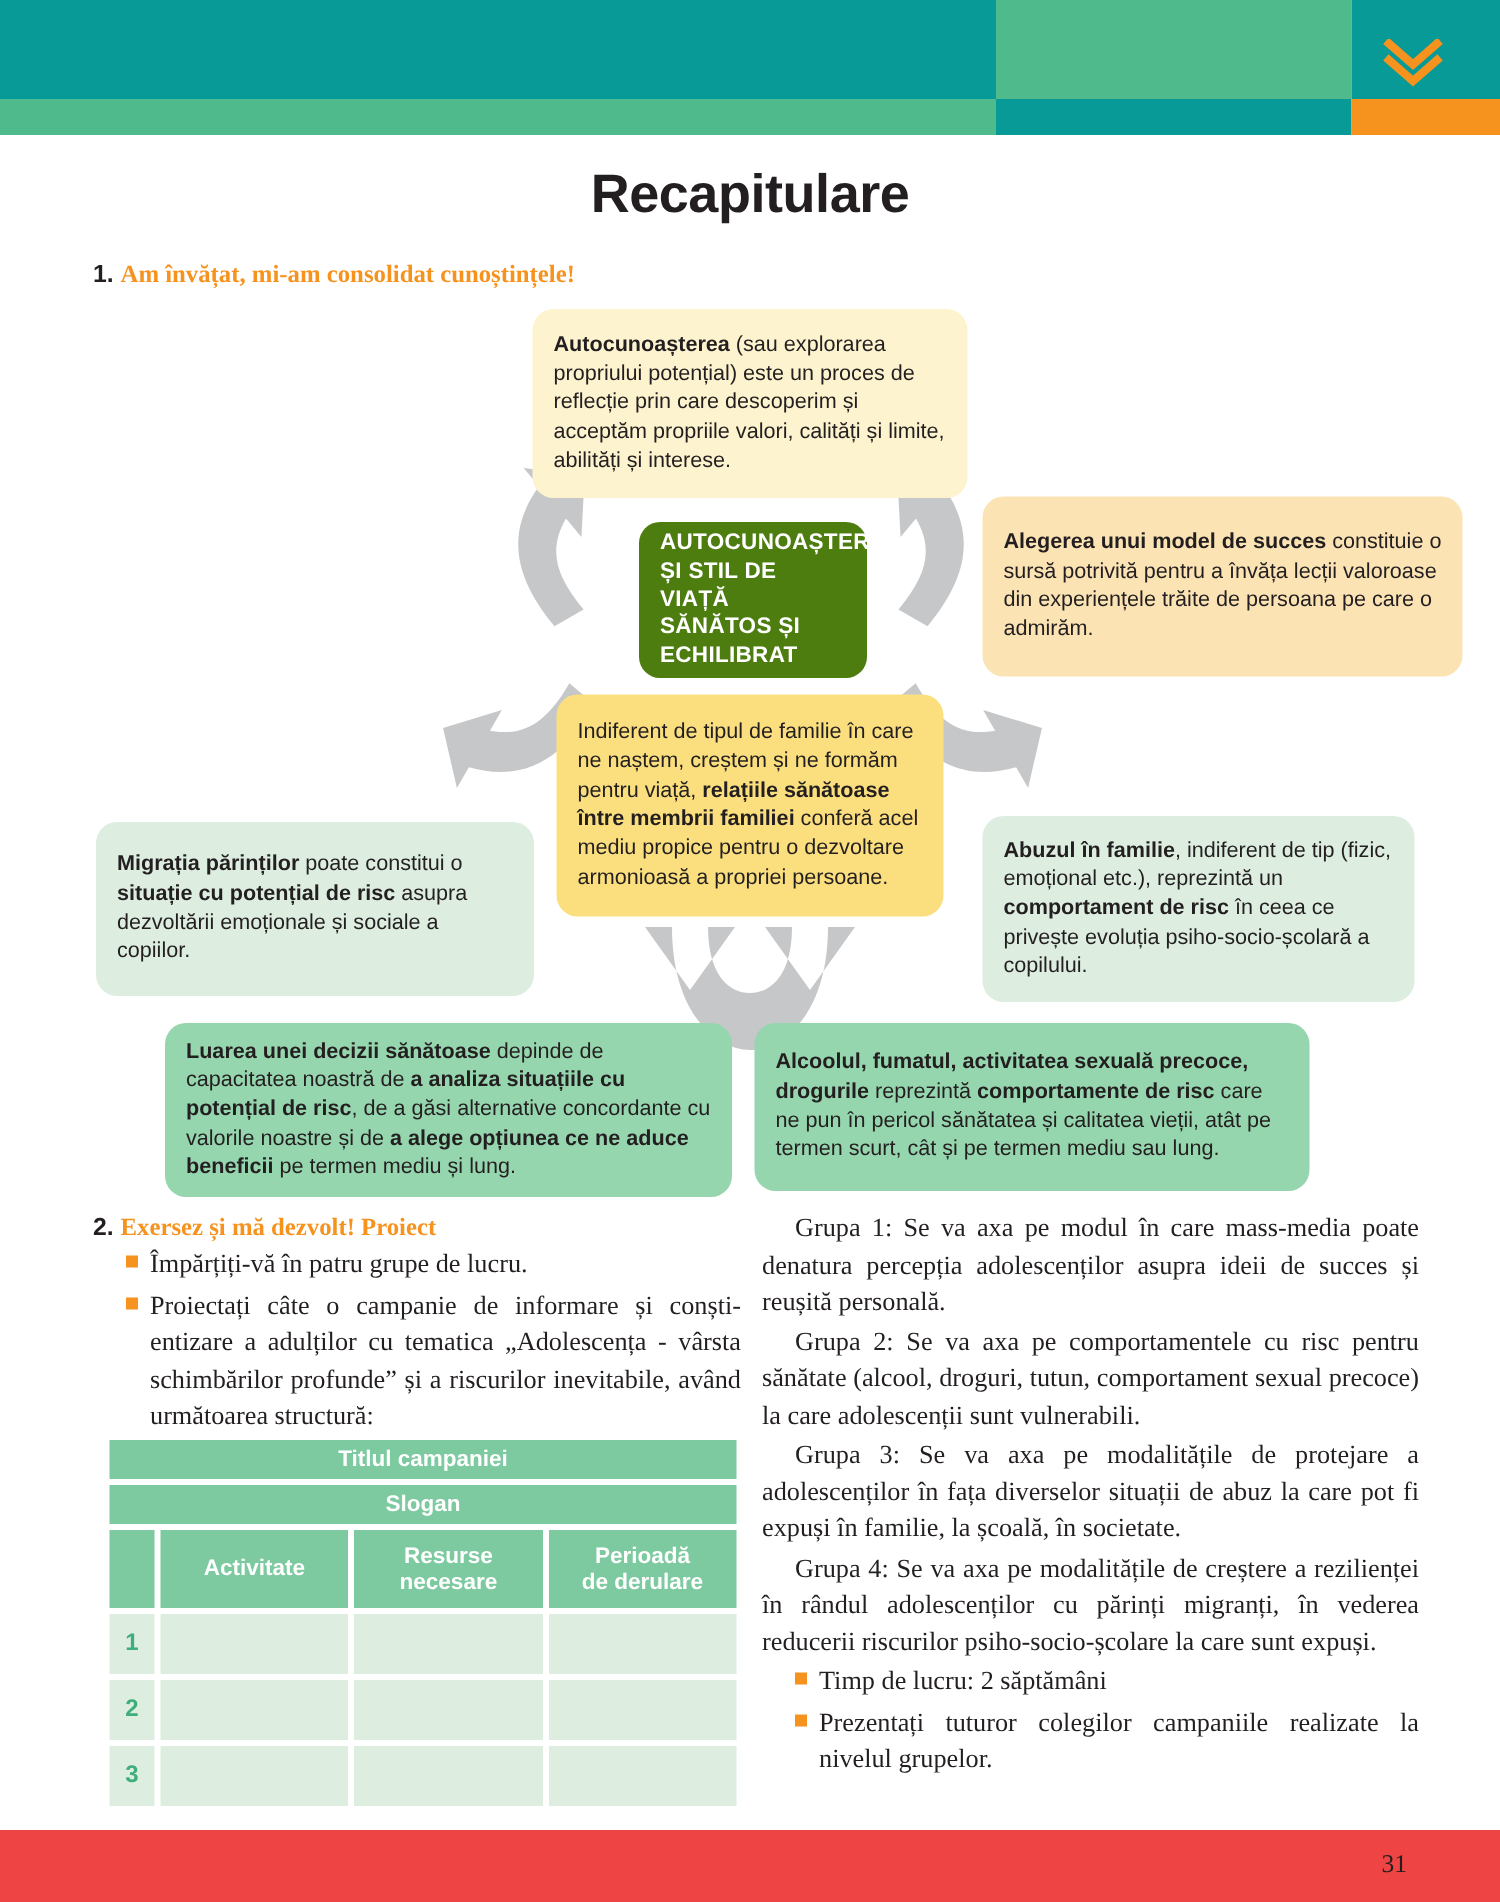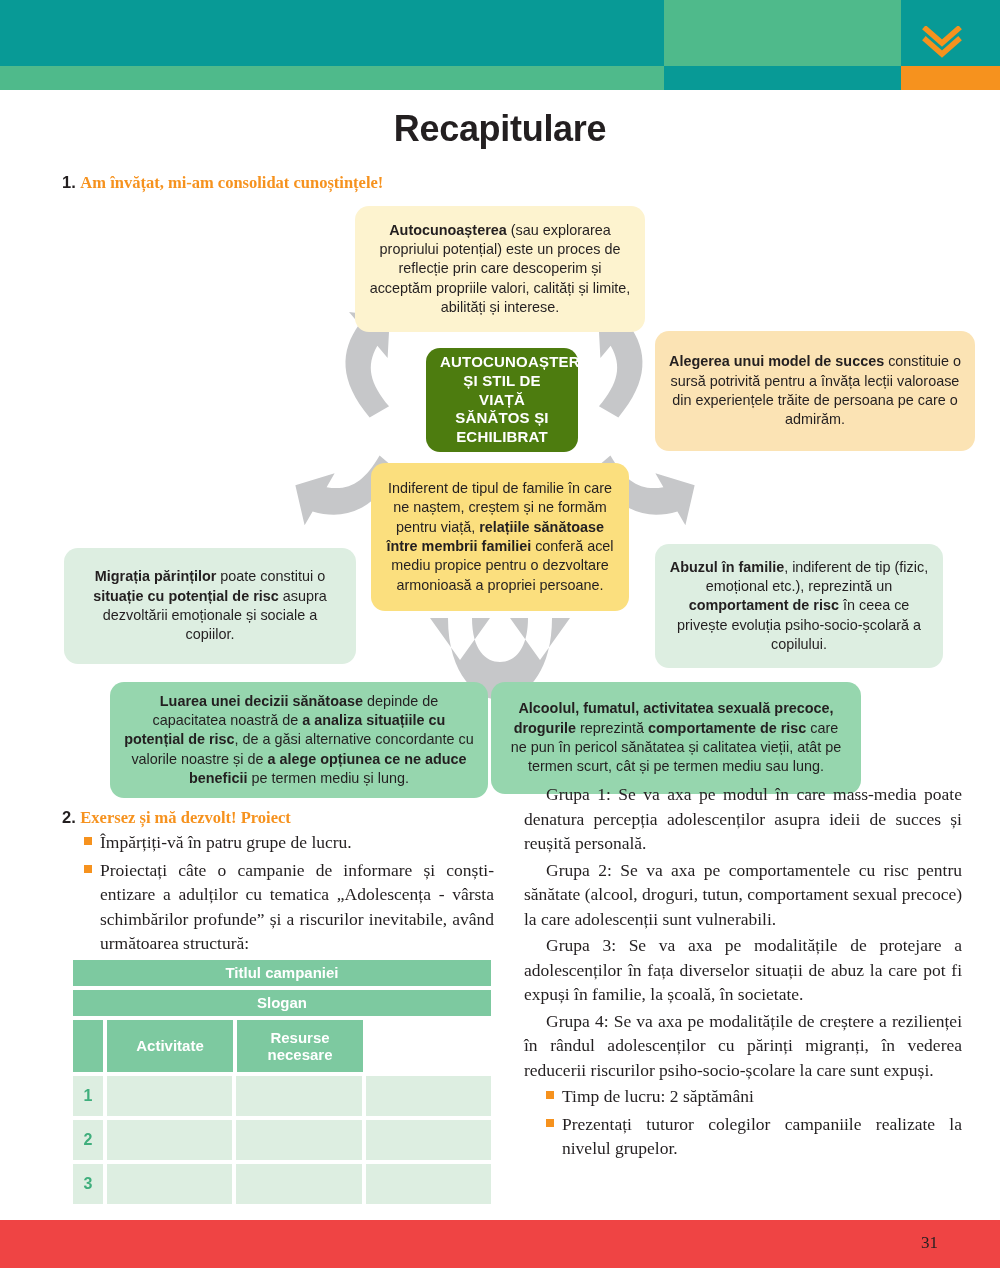--- a/index.html
+++ b/index.html
@@ -57,21 +57,21 @@
 
   
   .diagram { position: absolute; top: 0; left: 0; width: 1000px; height: 810px; }
 
   .dbox {
     position: absolute;
     border-radius: 14px;
     display: flex;
     align-items: center;
     justify-content: center;
-    text-align: center;
+    text-align: left;
     padding: 10px 14px;
     font-size: 14.4px;
     line-height: 1.34;
     color: #231f20;
   }
   .dbox p { width: 100%; }
   .dbox b { font-weight: bold; }
 
   .c-yellow-l { background: #fdf3cf; }
   .c-amber    { background: #f9cf7f; }
@@ -85,28 +85,28 @@
   #b-center  {
     left: 426px; top: 348px; width: 152px; height: 104px;
     background: #4d7c0f; color: #ffffff;
     font-weight: bold; font-size: 15px; line-height: 1.26;
     letter-spacing: 0.2px;
   }
   #b-family  { left: 371px; top: 463px;  width: 258px; height: 148px; background:#fbdf7e; }
   #b-migr    { left: 64px;  top: 548px;  width: 292px; height: 116px; }
   #b-abuz    { left: 655px; top: 544px;  width: 288px; height: 124px; }
   #b-deciz   { left: 110px; top: 682px;  width: 378px; height: 116px; }
-  #b-alcool  { left: 491px; top: 682px;  width: 370px; height: 112px; }
+  #b-alcool  { left: 503px; top: 682px;  width: 370px; height: 112px; }
 
   
   .arrows { position: absolute; top: 0; left: 0; width: 1000px; height: 810px; pointer-events: none; }
 
   
   .col-left  { position: absolute; top: 830px; left: 62px;  width: 432px; }
-  .col-right { position: absolute; top: 782px; left: 508px; width: 438px; margin-left: 16px; }
+  .col-right { position: absolute; top: 806px; left: 508px; width: 438px; }
 
   .serif {
     font-family: "Liberation Serif", serif;
     font-size: 17.5px;
     line-height: 1.40;
     color: #231f20;
     text-align: justify;
   }
   .serif p { margin-bottom: 2px; }
   .p-ind { text-indent: 22px; }
@@ -265,20 +265,23 @@
   </div>
   <div class="tbl-row">
     <div class="tcell tfull">Slogan</div>
   </div>
   <div class="tbl-row">
     <div class="tcell t-num-h"></div>
     <div class="tcell t-c1-h">Activitate</div>
     <div class="tcell t-c2-h">
       <span><span>Resurse</span><br><span>necesare</span></span>
     </div>
+    <div class="tcell t-c3-h">
+      <span><span>Perioadă</span><br><span>de derulare</span></span>
+    </div>
   </div>
   <div class="tbl-row">
     <div class="t-num">1</div>
     <div class="t-in"></div>
     <div class="t-in"></div>
     <div class="t-in"></div>
   </div>
   <div class="tbl-row">
     <div class="t-num">2</div>
     <div class="t-in"></div>

